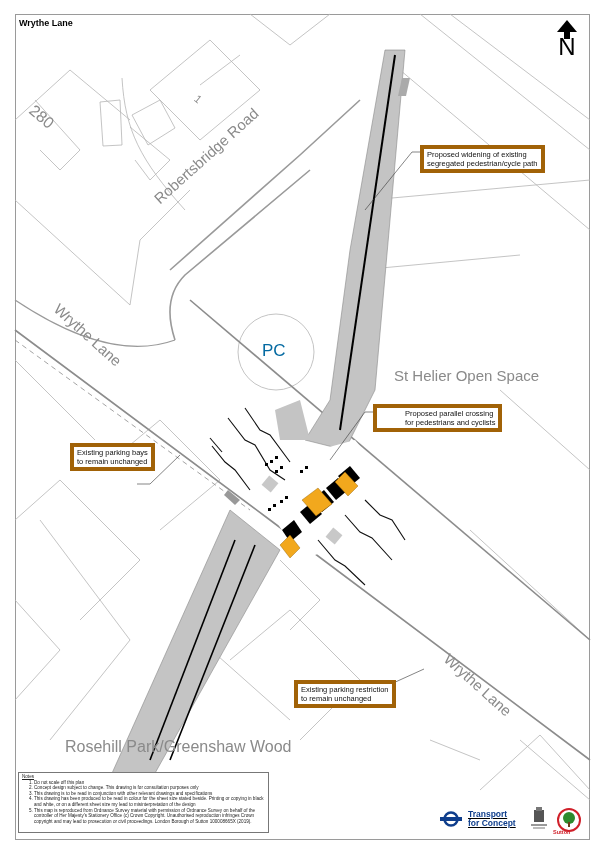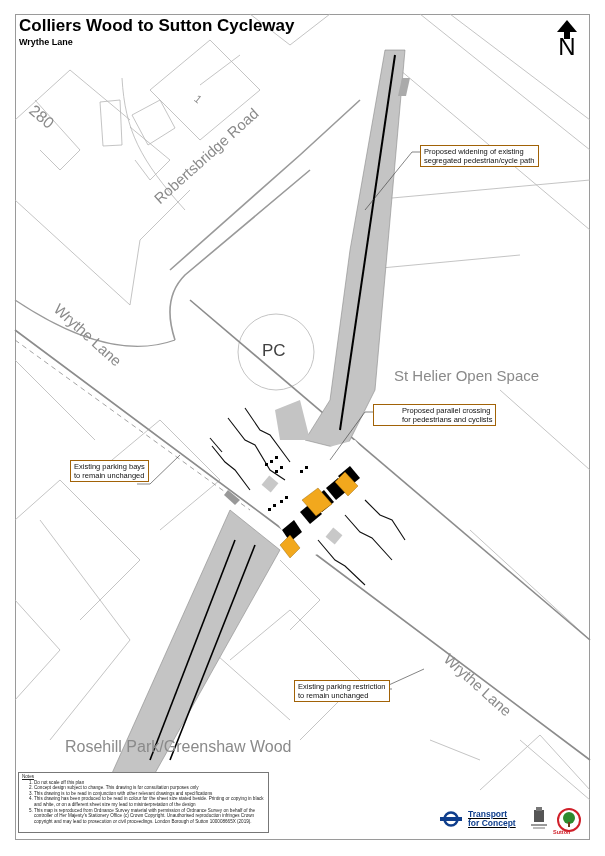--- a/index.html
+++ b/index.html
@@ -8,21 +8,21 @@
   svg.map{position:absolute;left:0;top:0;}
   .title-block{position:absolute;left:19px;top:16px;color:#000;}
   .title-main{font-weight:bold;font-size:17px;line-height:19px;}
   .title-sub{font-size:15px;line-height:17px;}
   .title-loc{font-weight:bold;font-size:9px;line-height:12px;margin-top:1px;}
   .title-desc{font-size:9px;line-height:11px;}
   .north{position:absolute;left:556px;top:20px;width:22px;text-align:center;}
   .north .arrow{width:0;height:0;border-left:10px solid transparent;border-right:10px solid transparent;border-bottom:12px solid #000;margin:0 auto;}
   .north .stem{width:6px;height:7px;background:#000;margin:0 auto;}
   .north .n{font-size:24px;line-height:22px;margin-top:-3px;}
-  .callout{position:absolute;background:#fff;border:1px solid #a16207;font-size:7.5px;line-height:9px;padding:1px 3px;color:#111;white-space:nowrap;}
+  .callout{position:absolute;background:#fff;border:4px solid #a16207;font-size:7.5px;line-height:9px;padding:1px 3px;color:#111;white-space:nowrap;}
   .maplabel{position:absolute;color:#8a8a8a;white-space:nowrap;}
   .notes{position:absolute;left:18px;top:772px;width:251px;height:61px;border:1px solid #777;background:#fff;font-size:4.6px;line-height:5.6px;color:#222;padding:1px 3px;box-sizing:border-box;overflow:hidden;}
   .notes .hd{text-decoration:underline;}
   .notes ol{margin:0;padding-left:12px;}
   .tfl{position:absolute;left:440px;top:810px;display:flex;align-items:center;text-decoration:underline;}
   .tfl-text{color:#0f3e8c;font-weight:bold;font-size:8.5px;line-height:9px;margin-left:6px;}
   .rbk{position:absolute;left:530px;top:806px;width:18px;height:26px;}
   .sutton{position:absolute;left:557px;top:808px;width:20px;height:20px;border:2px solid #d0202a;border-radius:50%;background:#fff;}
   .sutton-label{position:absolute;left:553px;top:829px;font-size:5.5px;color:#d0202a;font-weight:bold;}
 </style>
@@ -140,44 +140,43 @@
     <path d="M137 484 L150 484 L180 455"></path>
     <path d="M392 689 L380 689 L424 669"></path>
   </g>
 </svg>
 
 <div class="maplabel" style="left:28px;top:108px;font-size:16px;transform:rotate(40deg);">280</div>
 <div class="maplabel" style="left:195px;top:93px;font-size:11px;transform:rotate(40deg);">1</div>
 <div class="maplabel" style="left:162px;top:190px;font-size:15px;transform:rotate(-42deg);transform-origin:left bottom;">Robertsbridge Road</div>
 <div class="maplabel" style="left:62px;top:300px;font-size:15px;transform:rotate(42deg);transform-origin:left top;">Wrythe Lane</div>
 <div class="maplabel" style="left:452px;top:650px;font-size:15px;transform:rotate(42deg);transform-origin:left top;">Wrythe Lane</div>
-<div class="maplabel" style="left:262px;top:341px;font-size:17px;color:#404040;">PC</div>
+<div class="maplabel" style="left:262px;top:341px;font-size:17px;color:#0369a1;">PC</div>
 <div class="maplabel" style="left:394px;top:367px;font-size:15px;">St Helier Open Space</div>
 <div class="maplabel" style="left:31px;top:738px;font-size:16px;margin-left:34px;">Rosehill Park/Greenshaw Wood</div>
 
 <div class="title-block">
-  <div class="title-main">Colliers Wood to Sutton Cycleway</div>
   <div class="title-loc">Wrythe Lane</div>
 </div>
 
 <div class="north">
   <div class="arrow"></div>
   <div class="stem"></div>
   <div class="n">N</div>
 </div>
 
 <div class="callout" style="left:420px;top:145px;">
   <div>Proposed widening of existing</div>
   <div>segregated pedestrian/cycle path</div>
 </div>
 <div class="callout" style="left:373px;top:404px;padding-left:28px;">
   <div>Proposed parallel crossing</div>
   <div>for pedestrians and cyclists</div>
 </div>
-<div class="callout" style="left:70px;top:460px;">
+<div class="callout" style="left:70px;top:443px;">
   <div>Existing parking bays</div>
   <div>to remain unchanged</div>
 </div>
 <div class="callout" style="left:294px;top:680px;">
   <div>Existing parking restriction</div>
   <div>to remain unchanged</div>
 </div>
 
 <div class="notes">
   <div class="hd">Notes</div>

